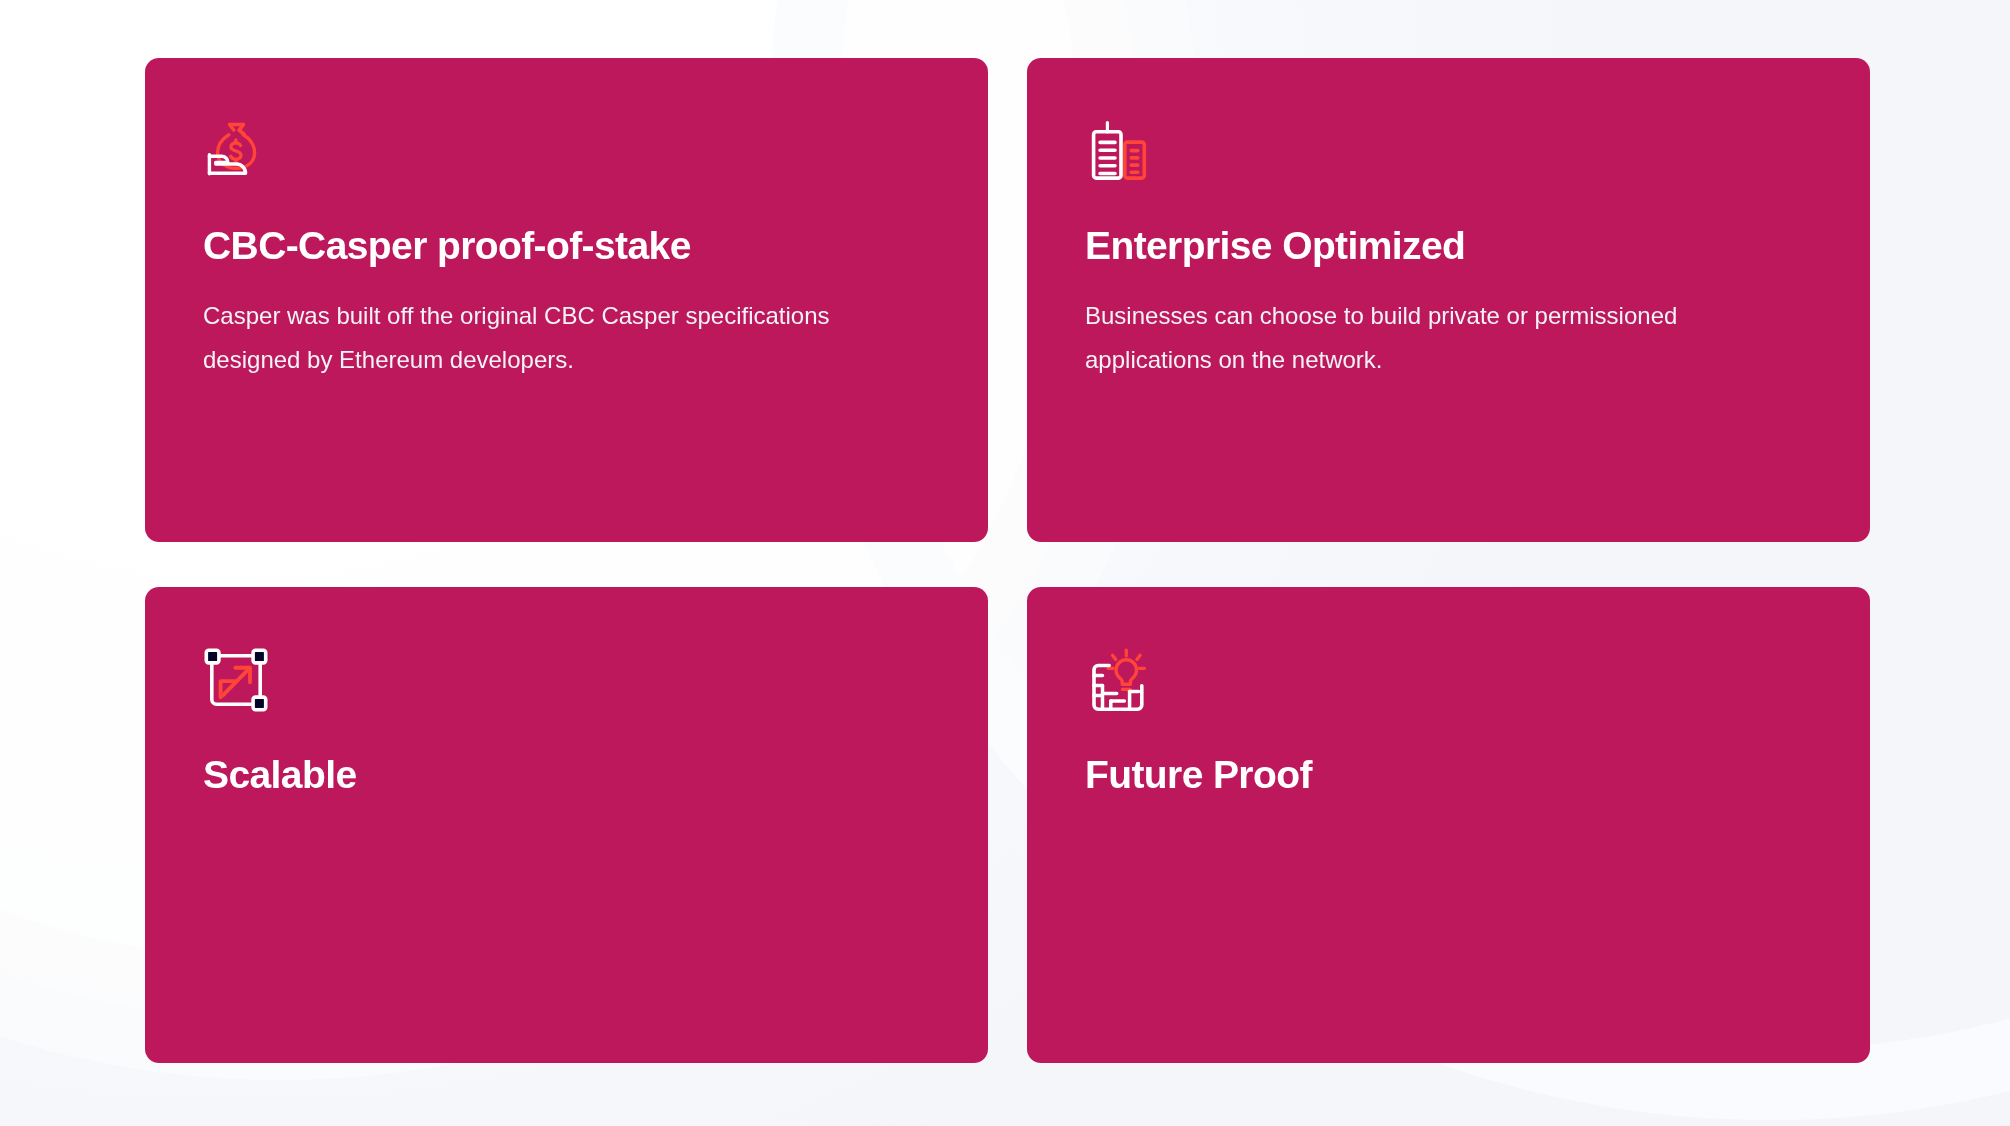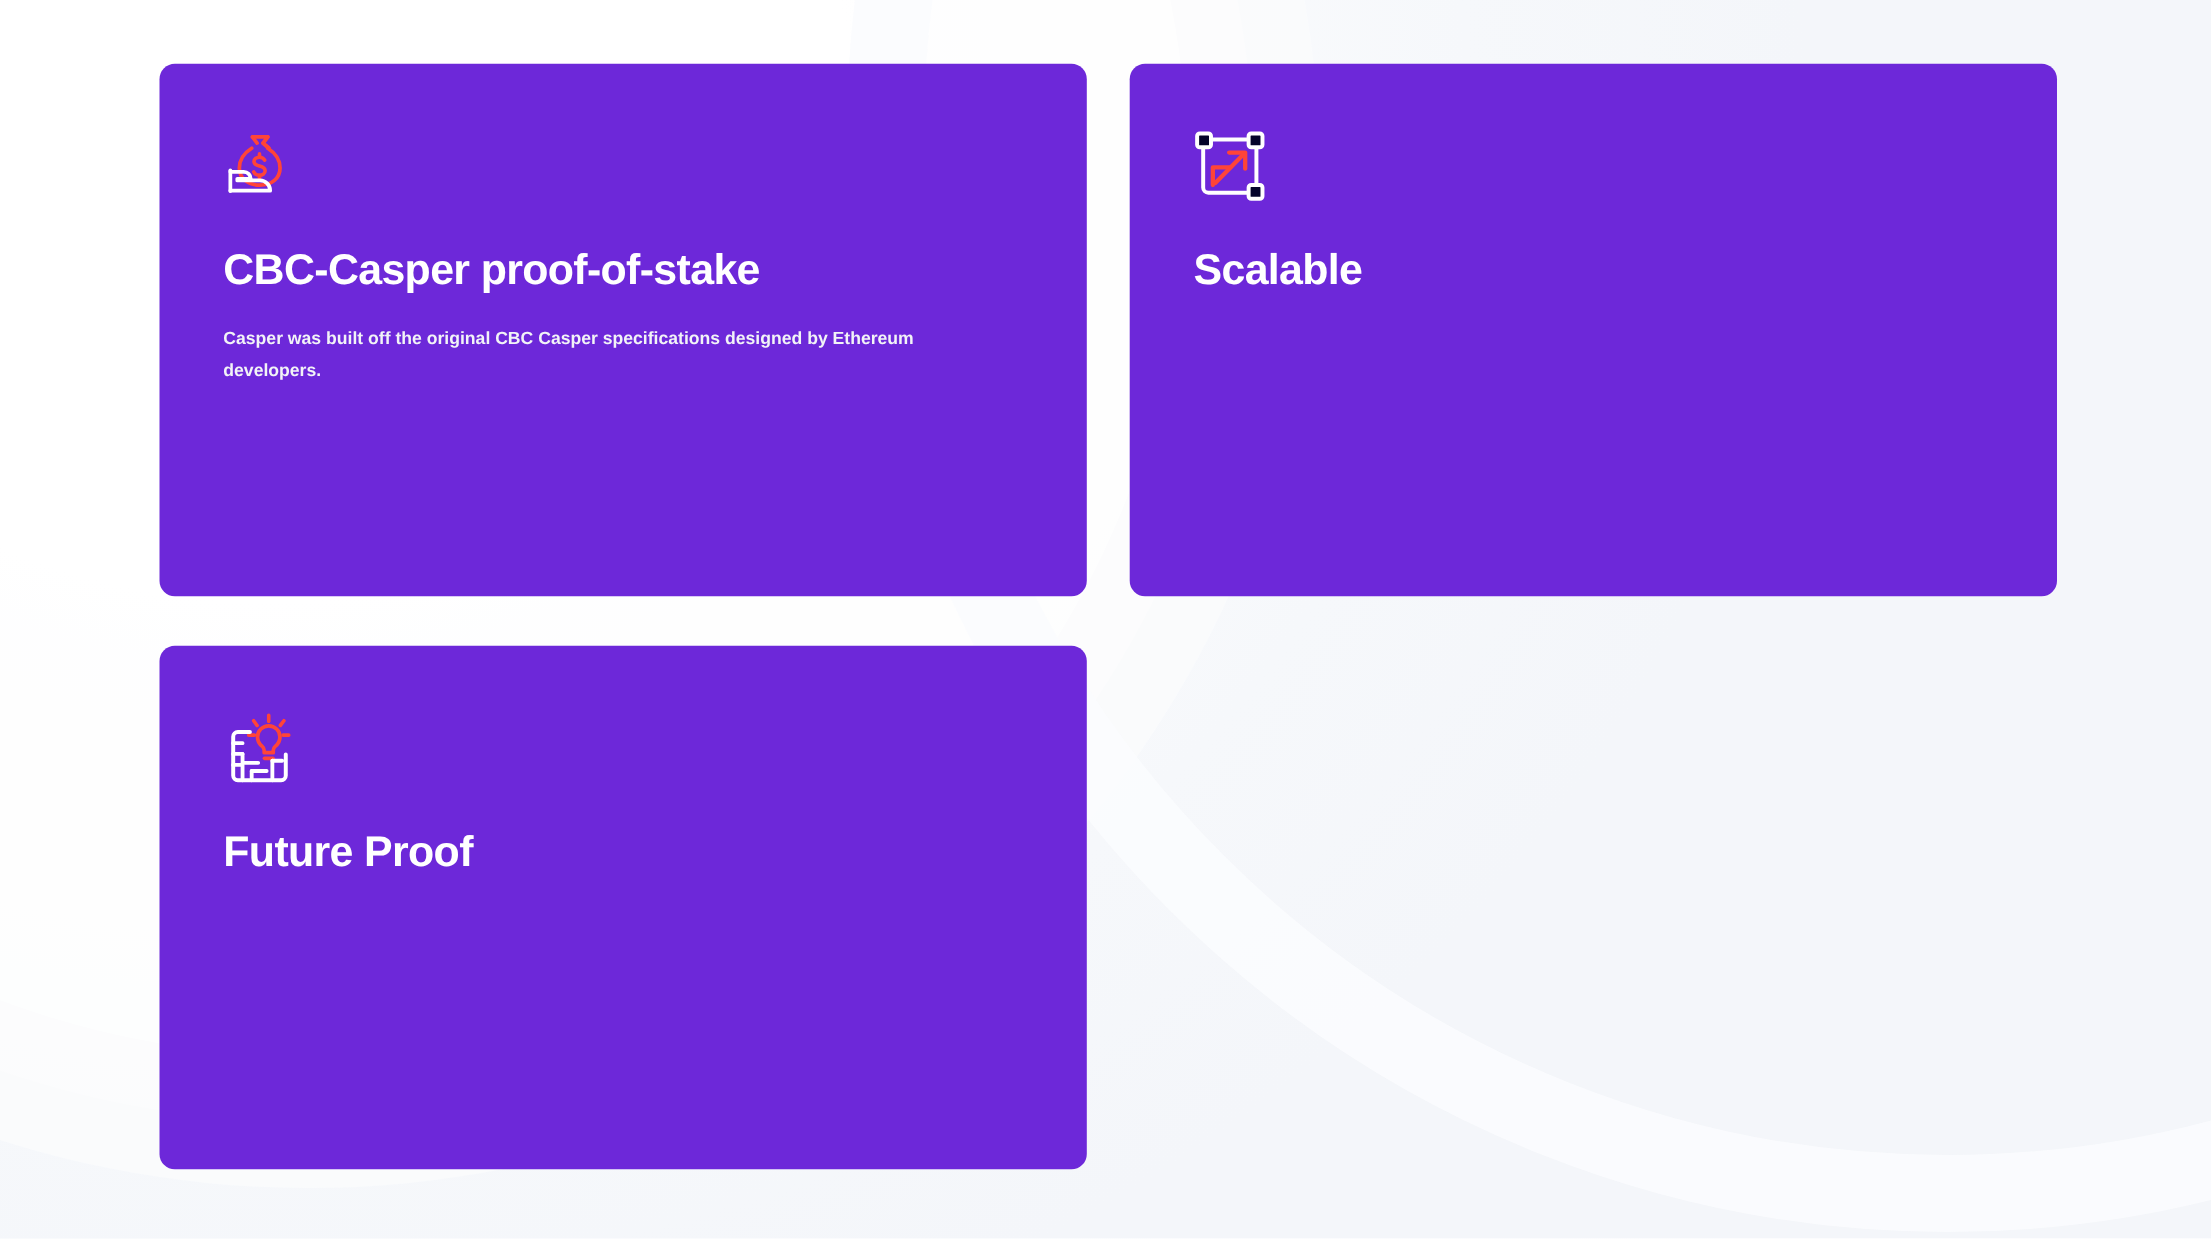--- a/index.html
+++ b/index.html
@@ -57,21 +57,21 @@
     width: 1725px;
     height: 1005px;
     display: grid;
     grid-template-columns: 843px 843px;
     grid-template-rows: 484px 476px;
     column-gap: 39px;
     row-gap: 45px;
   }
 
   .feature-card {
-    background: #6d28d9;
+    background: #be185d;
     border-radius: 14px;
     padding: 60px 58px 0 58px;
     box-sizing: border-box;
     overflow: hidden;
   }
 
   .card-icon {
     width: 66px;
     height: 66px;
     display: block;
@@ -83,22 +83,22 @@
     margin: 0 0 26px 0;
     font-size: 39px;
     font-weight: 700;
     line-height: 1.12;
     letter-spacing: -0.6px;
     color: #ffffff;
   }
 
   .card-desc {
     margin: 0;
-    font-size: 16px;
-    font-weight: 700;
+    font-size: 24px;
+    font-weight: 400;
     line-height: 1.86;
     color: #f2f3f7;
     max-width: 690px;
   }
 </style>
 </head>
 <body>
 
 <div id="page-bg"></div>
 
@@ -117,20 +117,33 @@
         <path d="M32.9 21.9v3.1M32.9 41.3v3.2" stroke="#ff4438" stroke-width="3.3" stroke-linecap="round"></path>
         <path d="M6.4 36.8v18.9" stroke="#ffffff" stroke-width="3.4" stroke-linecap="round"></path>
         <path d="M6.4 38.2h12.2c3.5 0 6.3 2.8 6.3 6.3H12.7" stroke="#ffffff" stroke-width="3.4" stroke-linecap="round" stroke-linejoin="round"></path>
         <path d="M6.4 55.3h36.2c0-5.1-4.2-9.3-9.3-9.3H12.7" stroke="#ffffff" stroke-width="3.4" stroke-linecap="round" stroke-linejoin="round"></path>
       </svg>
     </span>
     <h3 class="card-title">CBC-Casper proof-of-stake</h3>
     <p class="card-desc">Casper was built off the original CBC Casper specifications designed by Ethereum developers.</p>
   </article>
 
+  <article class="feature-card">
+    <span class="card-icon">
+      <svg viewBox="0 0 66 66" fill="none" xmlns="http://www.w3.org/2000/svg">
+        <path d="M22.4 4.5v9.3" stroke="#ffffff" stroke-width="3.2" stroke-linecap="round"></path>
+        <rect x="8.6" y="13.8" width="27.4" height="46.3" rx="2.6" stroke="#ffffff" stroke-width="3.6" stroke-linejoin="round"></rect>
+        <path d="M15.1 24.4h14.9M15.1 32.2h14.9M15.1 40h14.9M15.1 47.8h14.9M15.1 55.5h14.9" stroke="#ffffff" stroke-width="3.6" stroke-linecap="round"></path>
+        <rect x="39.8" y="24.1" width="19.5" height="36" rx="2.6" stroke="#ff4438" stroke-width="3.6" stroke-linejoin="round"></rect>
+        <path d="M46.2 32.6h6.6M46.2 39.9h6.6M46.2 47.1h6.6M46.2 54.3h6.6" stroke="#ff4438" stroke-width="3.6" stroke-linecap="round"></path>
+      </svg>
+    </span>
+    <h3 class="card-title">Enterprise Optimized</h3>
+    <p class="card-desc">Businesses can choose to build private or permissioned applications on the network.</p>
+  </article>
 
   <article class="feature-card">
     <span class="card-icon">
       <svg viewBox="0 0 66 66" fill="none" xmlns="http://www.w3.org/2000/svg">
         <path d="M13.5 8.8h39c2.6 0 4.7 2.1 4.7 4.7v39c0 2.6-2.1 4.7-4.7 4.7h-39c-2.6 0-4.7-2.1-4.7-4.7v-39
                  c0-2.6 2.1-4.7 4.7-4.7z" stroke="#ffffff" stroke-width="3.6" stroke-linejoin="round"></path>
         <rect x="3.3" y="3.3" width="12.6" height="12.6" rx="2.4" fill="#04042a" stroke="#ffffff" stroke-width="3.6"></rect>
         <rect x="50.1" y="3.3" width="12.6" height="12.6" rx="2.4" fill="#04042a" stroke="#ffffff" stroke-width="3.6"></rect>
         <rect x="50.1" y="50.1" width="12.6" height="12.6" rx="2.4" fill="#04042a" stroke="#ffffff" stroke-width="3.6"></rect>
         <path d="M17.6 50.2V34.1h16.1" stroke="#ff4438" stroke-width="3.9" stroke-linecap="round" stroke-linejoin="round"></path>

